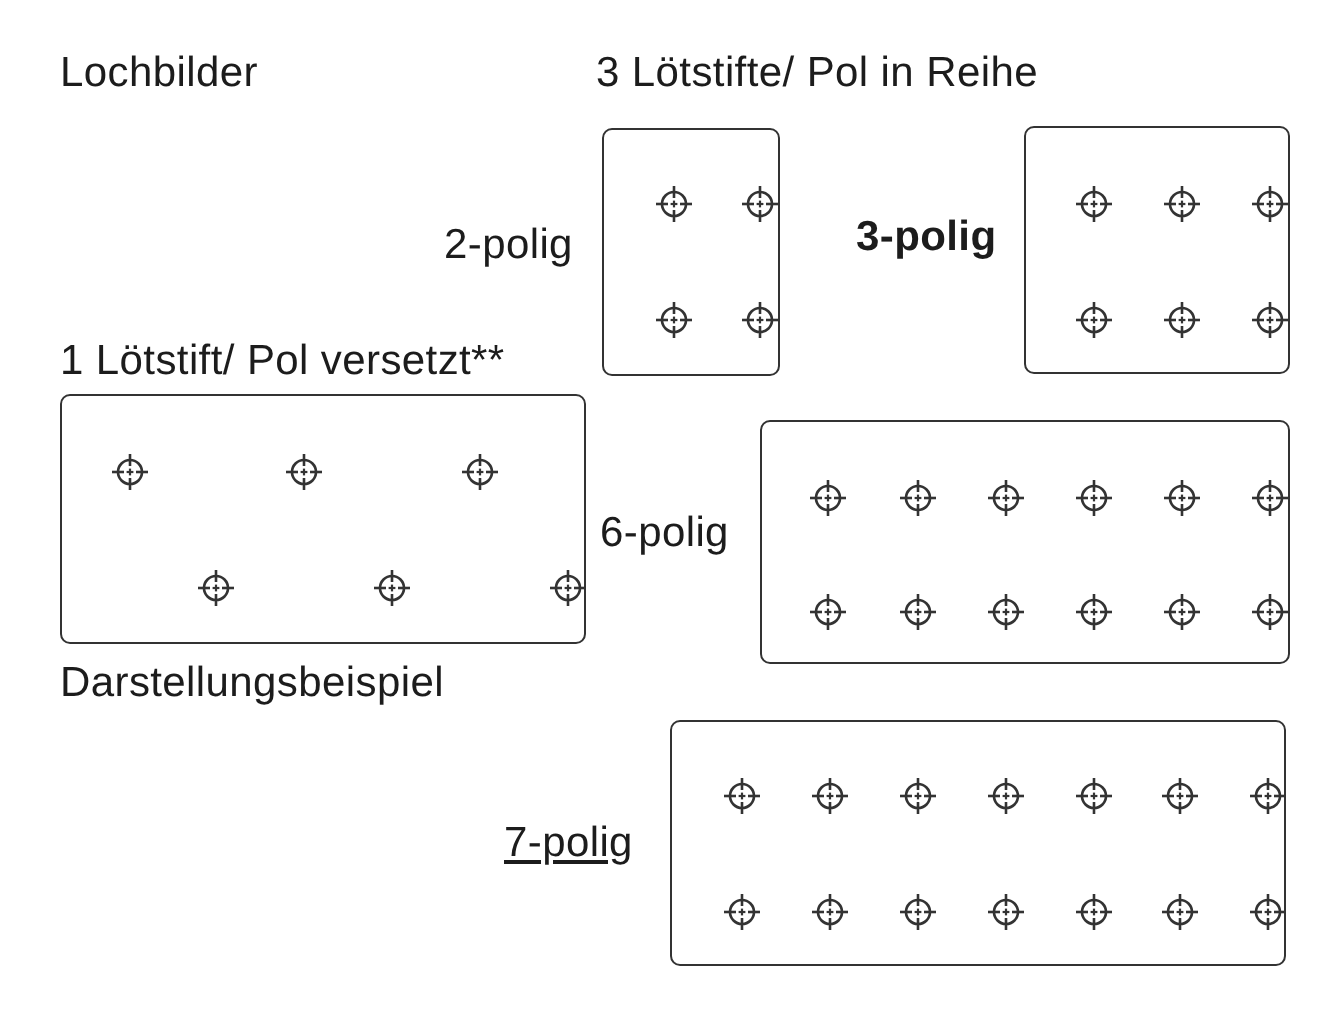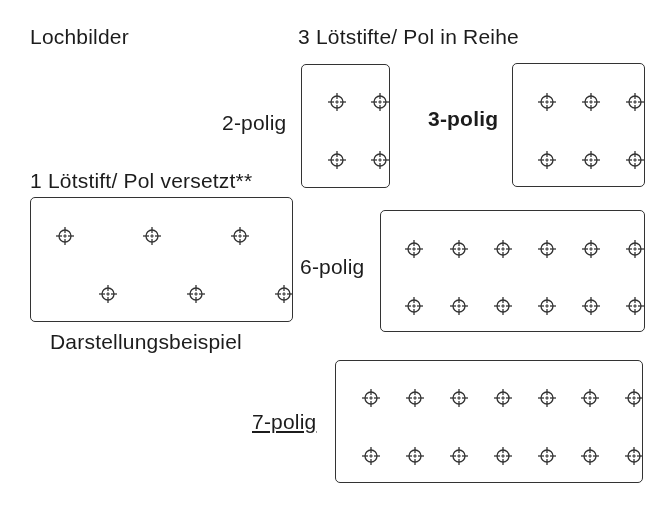--- a/index.html
+++ b/index.html
@@ -23,21 +23,21 @@
     letter-spacing: 0.2px;
     white-space: nowrap;
     color: #1c1c1c;
   }
   .title          { left: 30px;  top: 25px;  }
   .heading-reihe  { left: 298px; top: 25px;  }
   .lbl-2polig     { left: 222px; top: 111px; }
   .lbl-3polig     { left: 428px; top: 107px; font-weight: bold; }
   .heading-vers   { left: 30px;  top: 156px; margin-top: 13px; }
   .lbl-6polig     { left: 300px; top: 255px; }
-  .caption-ex     { left: 30px;  top: 330px; margin-left: 20px; }
+  .caption-ex     { left: 30px;  top: 330px; }
   .lbl-7polig     { left: 252px; top: 410px; text-decoration: underline; }
   .panel {
     position: absolute;
     border: 1.5px solid #333333;
     border-radius: 5px;
     background: #ffffff;
     box-sizing: border-box;
   }
   .pin {
     position: absolute;

